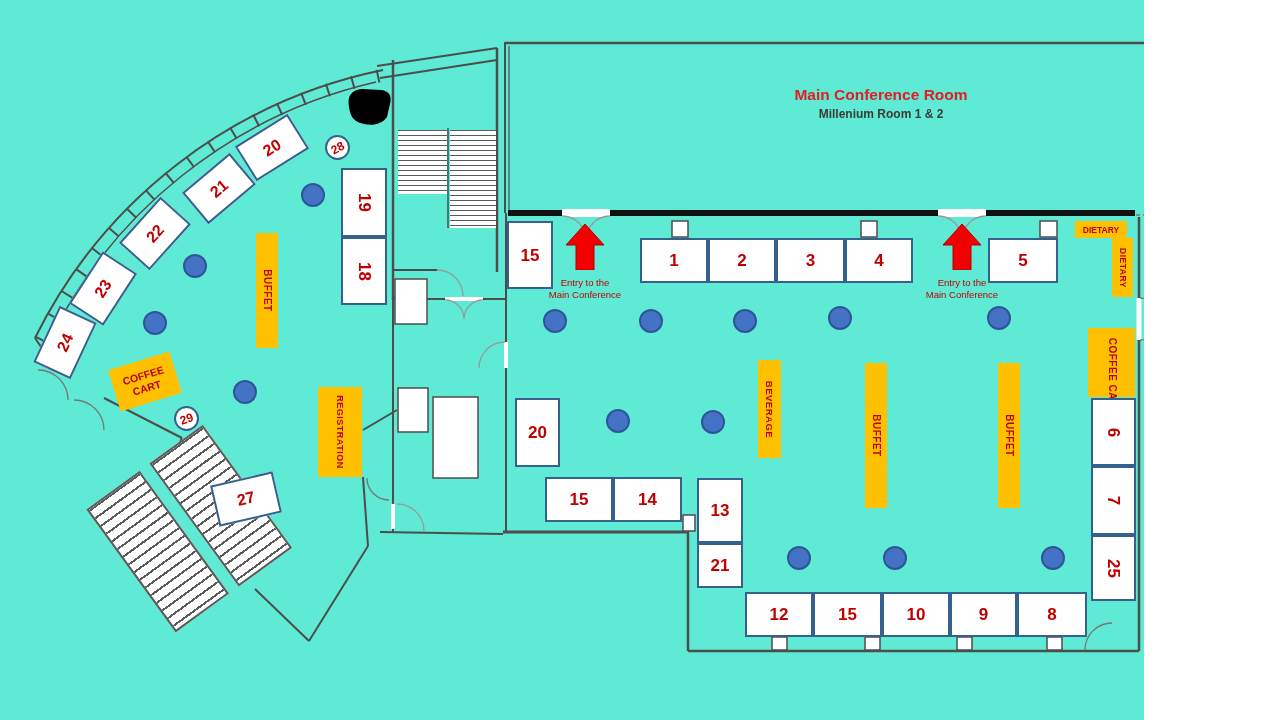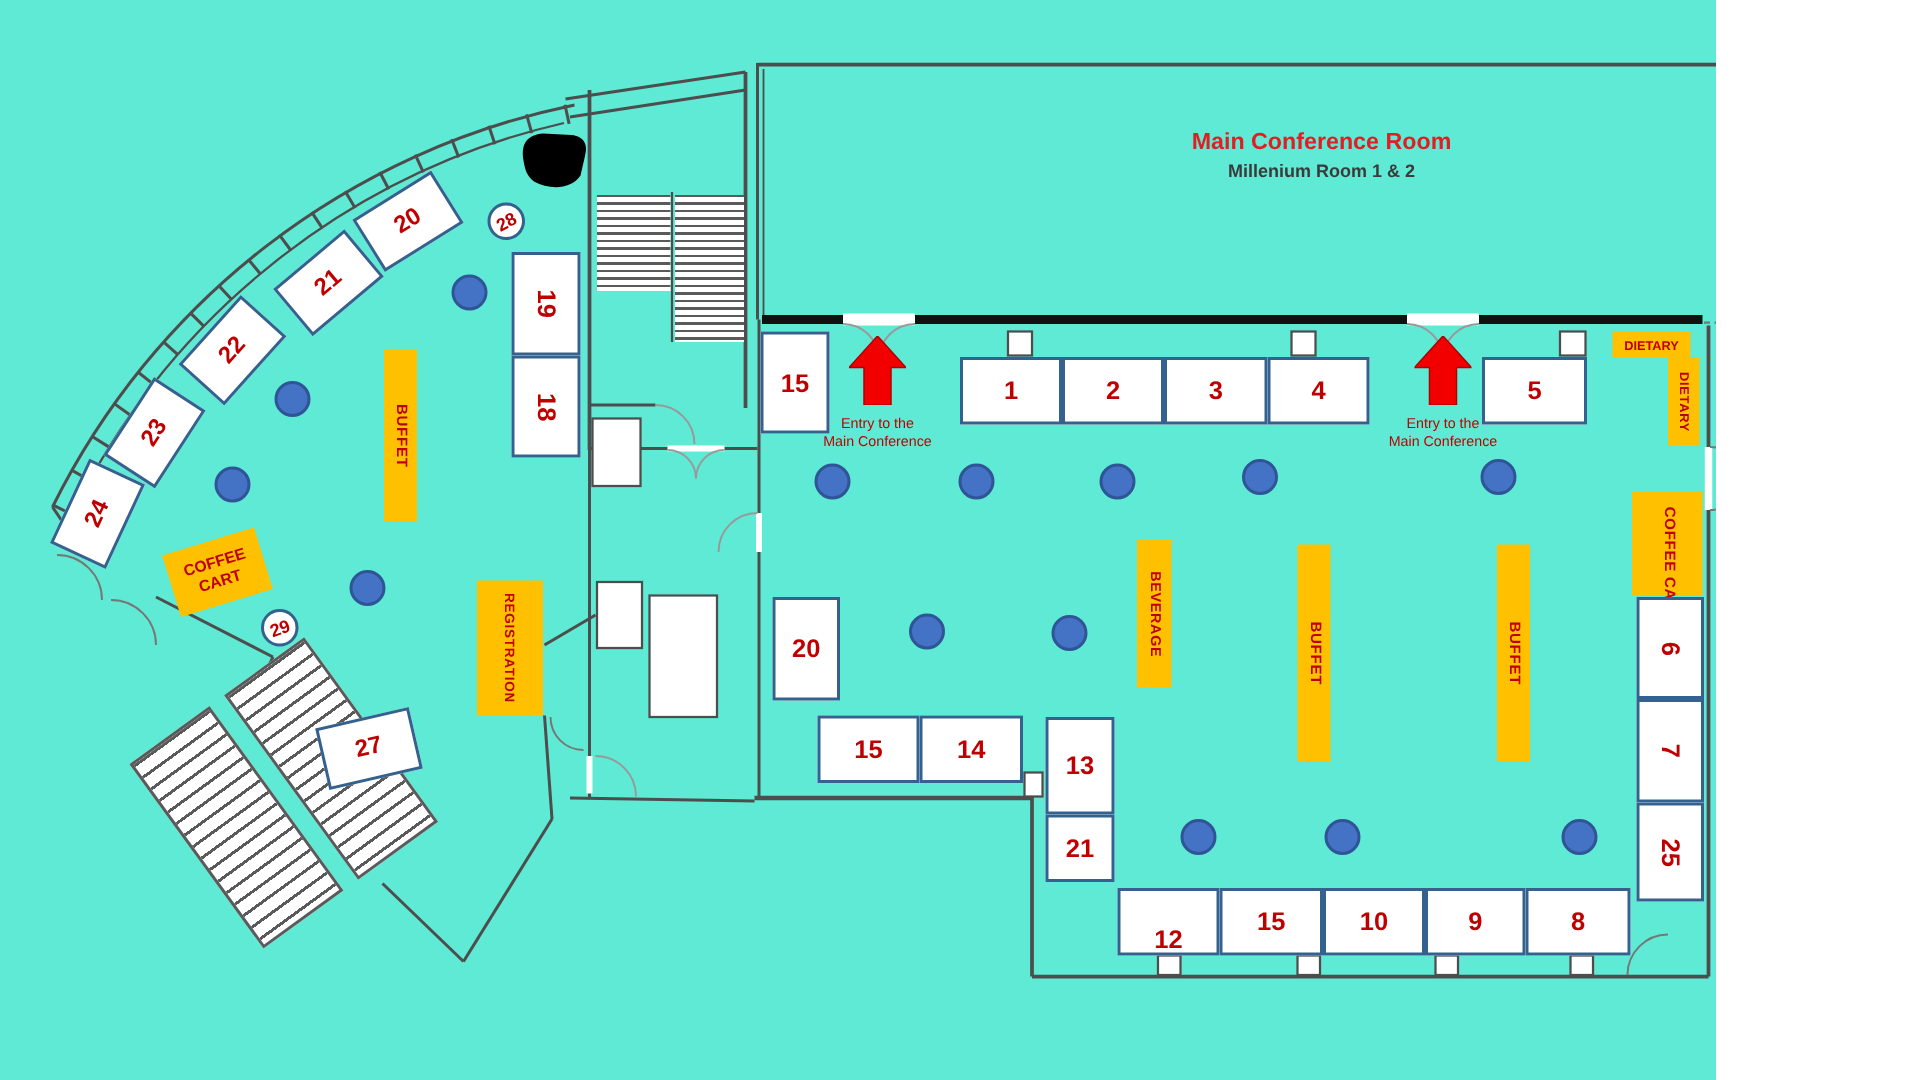--- a/index.html
+++ b/index.html
@@ -194,21 +194,21 @@
     </div>
   <div class="booth" style="left:613px;top:477px;width:69px;height:45px;">
       <span class="bnum">14</span>
     </div>
   <div class="booth" style="left:697px;top:478px;width:46px;height:65px;">
       <span class="bnum">13</span>
     </div>
   <div class="booth" style="left:697px;top:543px;width:46px;height:45px;">
       <span class="bnum">21</span>
     </div>
-  <div class="booth" style="left:745px;top:592px;width:68px;height:45px;align-items:flex-end;">
+  <div class="booth" style="left:745px;top:592px;width:68px;height:45px;">
       <span class="bnum">12</span>
     </div>
   <div class="booth" style="left:813px;top:592px;width:69px;height:45px;">
       <span class="bnum">15</span>
     </div>
   <div class="booth" style="left:882px;top:592px;width:68px;height:45px;">
       <span class="bnum">10</span>
     </div>
   <div class="booth" style="left:950px;top:592px;width:67px;height:45px;">
       <span class="bnum">9</span>

